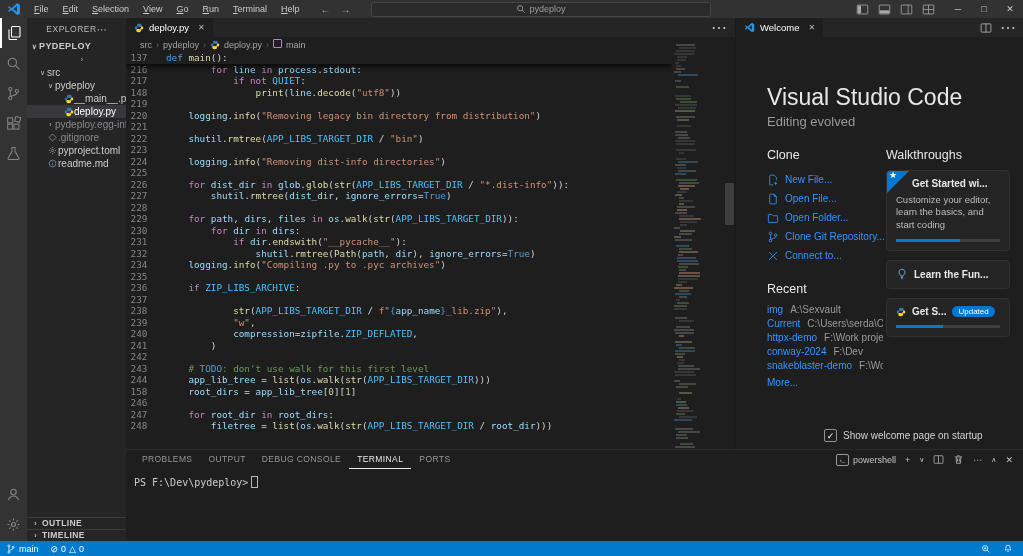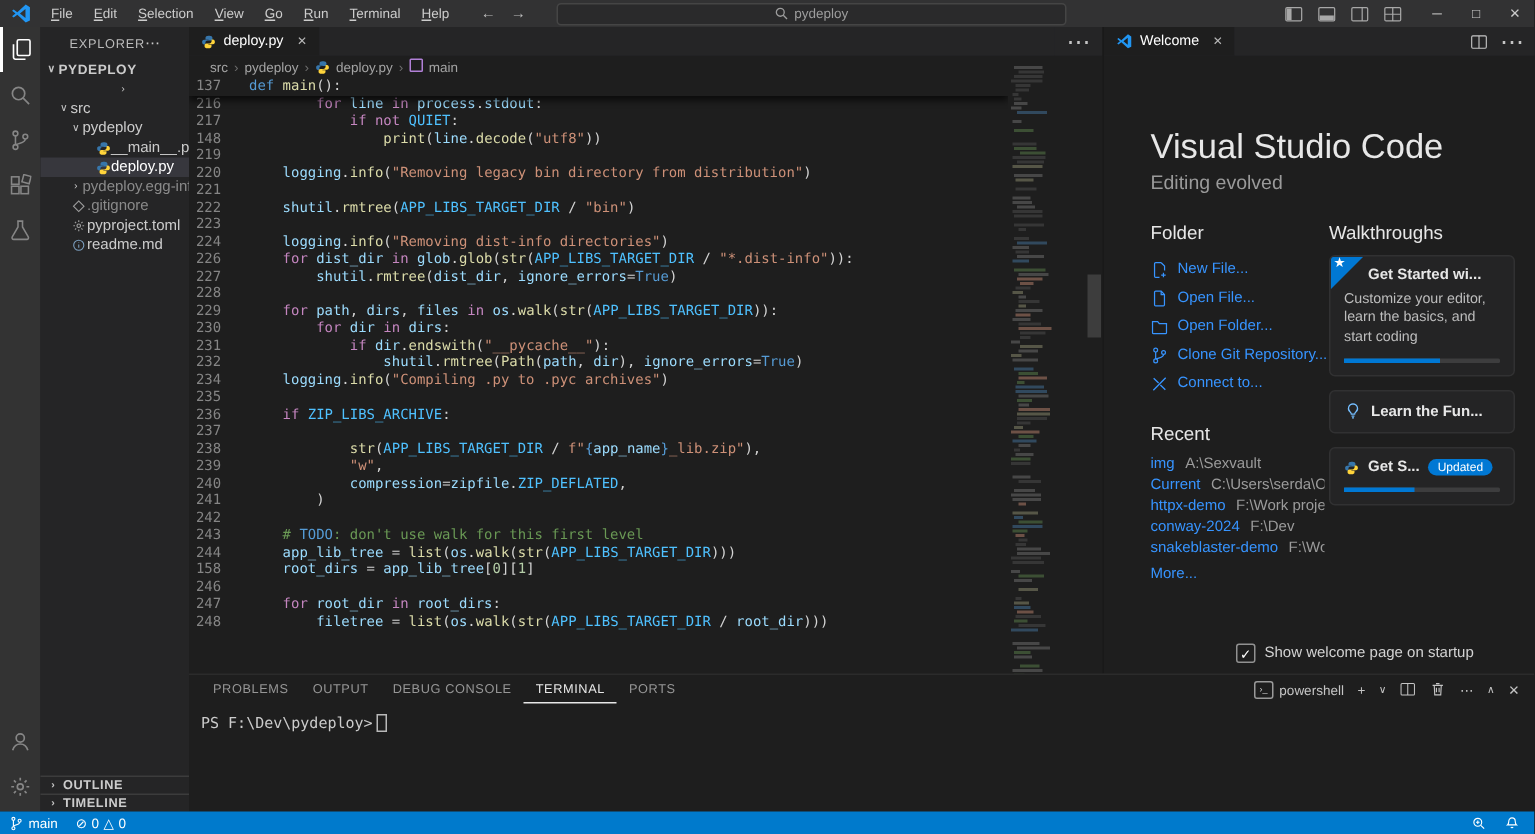--- a/index.html
+++ b/index.html
@@ -371,20 +371,21 @@
     <div id="code-lines">
         <div class="code-row"><span class="ln">216</span><span class="ctext"><span class="pl">        </span><span class="kc">for </span><span class="vr">line</span><span class="kc"> in </span><span class="vr">process</span><span class="pl">.</span><span class="vr">stdout</span><span class="pl">:</span></span></div>
         <div class="code-row"><span class="ln">217</span><span class="ctext"><span class="pl">            </span><span class="kc">if not </span><span class="ct">QUIET</span><span class="pl">:</span></span></div>
         <div class="code-row"><span class="ln">148</span><span class="ctext"><span class="pl">                </span><span class="fn">print</span><span class="pl">(</span><span class="vr">line</span><span class="pl">.</span><span class="fn">decode</span><span class="pl">(</span><span class="st">"utf8"</span><span class="pl">))</span></span></div>
         <div class="code-row"><span class="ln">219</span><span class="ctext"></span></div>
         <div class="code-row"><span class="ln">220</span><span class="ctext"><span class="pl">    </span><span class="vr">logging</span><span class="pl">.</span><span class="fn">info</span><span class="pl">(</span><span class="st">"Removing legacy bin directory from distribution"</span><span class="pl">)</span></span></div>
         <div class="code-row"><span class="ln">221</span><span class="ctext"></span></div>
         <div class="code-row"><span class="ln">222</span><span class="ctext"><span class="pl">    </span><span class="vr">shutil</span><span class="pl">.</span><span class="fn">rmtree</span><span class="pl">(</span><span class="ct">APP_LIBS_TARGET_DIR</span><span class="pl"> / </span><span class="st">"bin"</span><span class="pl">)</span></span></div>
         <div class="code-row"><span class="ln">223</span><span class="ctext"></span></div>
         <div class="code-row"><span class="ln">224</span><span class="ctext"><span class="pl">    </span><span class="vr">logging</span><span class="pl">.</span><span class="fn">info</span><span class="pl">(</span><span class="st">"Removing dist-info directories"</span><span class="pl">)</span></span></div>
+        <div class="code-row"><span class="ln">225</span><span class="ctext"></span></div>
         <div class="code-row"><span class="ln">226</span><span class="ctext"><span class="pl">    </span><span class="kc">for </span><span class="vr">dist_dir</span><span class="kc"> in </span><span class="vr">glob</span><span class="pl">.</span><span class="fn">glob</span><span class="pl">(</span><span class="fn">str</span><span class="pl">(</span><span class="ct">APP_LIBS_TARGET_DIR</span><span class="pl"> / </span><span class="st">"*.dist-info"</span><span class="pl">)):</span></span></div>
         <div class="code-row"><span class="ln">227</span><span class="ctext"><span class="pl">        </span><span class="vr">shutil</span><span class="pl">.</span><span class="fn">rmtree</span><span class="pl">(</span><span class="vr">dist_dir</span><span class="pl">, </span><span class="vr">ignore_errors</span><span class="pl">=</span><span class="kw">True</span><span class="pl">)</span></span></div>
         <div class="code-row"><span class="ln">228</span><span class="ctext"></span></div>
         <div class="code-row"><span class="ln">229</span><span class="ctext"><span class="pl">    </span><span class="kc">for </span><span class="vr">path</span><span class="pl">, </span><span class="vr">dirs</span><span class="pl">, </span><span class="vr">files</span><span class="kc"> in </span><span class="vr">os</span><span class="pl">.</span><span class="fn">walk</span><span class="pl">(</span><span class="fn">str</span><span class="pl">(</span><span class="ct">APP_LIBS_TARGET_DIR</span><span class="pl">)):</span></span></div>
         <div class="code-row"><span class="ln">230</span><span class="ctext"><span class="pl">        </span><span class="kc">for </span><span class="vr">dir</span><span class="kc"> in </span><span class="vr">dirs</span><span class="pl">:</span></span></div>
         <div class="code-row"><span class="ln">231</span><span class="ctext"><span class="pl">            </span><span class="kc">if </span><span class="vr">dir</span><span class="pl">.</span><span class="fn">endswith</span><span class="pl">(</span><span class="st">"__pycache__"</span><span class="pl">):</span></span></div>
         <div class="code-row"><span class="ln">232</span><span class="ctext"><span class="pl">                </span><span class="vr">shutil</span><span class="pl">.</span><span class="fn">rmtree</span><span class="pl">(</span><span class="fn">Path</span><span class="pl">(</span><span class="vr">path</span><span class="pl">, </span><span class="vr">dir</span><span class="pl">), </span><span class="vr">ignore_errors</span><span class="pl">=</span><span class="kw">True</span><span class="pl">)</span></span></div>
         <div class="code-row"><span class="ln">234</span><span class="ctext"><span class="pl">    </span><span class="vr">logging</span><span class="pl">.</span><span class="fn">info</span><span class="pl">(</span><span class="st">"Compiling .py to .pyc archives"</span><span class="pl">)</span></span></div>
         <div class="code-row"><span class="ln">235</span><span class="ctext"></span></div>
         <div class="code-row"><span class="ln">236</span><span class="ctext"><span class="pl">    </span><span class="kc">if </span><span class="ct">ZIP_LIBS_ARCHIVE</span><span class="pl">:</span></span></div>
@@ -543,21 +544,21 @@
             <path d="M8 2.5v11"></path>
           </svg>
         </span>
       <span>⋯</span>
     </div>
   </div>
   <div id="welcome">
     <h1>Visual Studio Code</h1>
     <div class="subtitle">Editing evolved</div>
     <div id="col-start">
-      <div class="w-heading">Folder</div>
+      <div class="w-heading">Clone</div>
       <div id="start-links">
           <div class="start-link">
             <span style="display: inline-flex;">
               <svg viewBox="0 0 16 16" width="12" height="12" fill="none" stroke="currentColor" stroke-width="1.1">
                 <path d="M9.5 1.5H4.6a1 1 0 0 0-1 1v11a1 1 0 0 0 1 1H8M9.5 1.5l3 3v4"></path>
                 <path d="M11.5 10.5v4M9.5 12.5h4"></path>
               </svg>
             </span>
             <span>New File...</span>
           </div>

